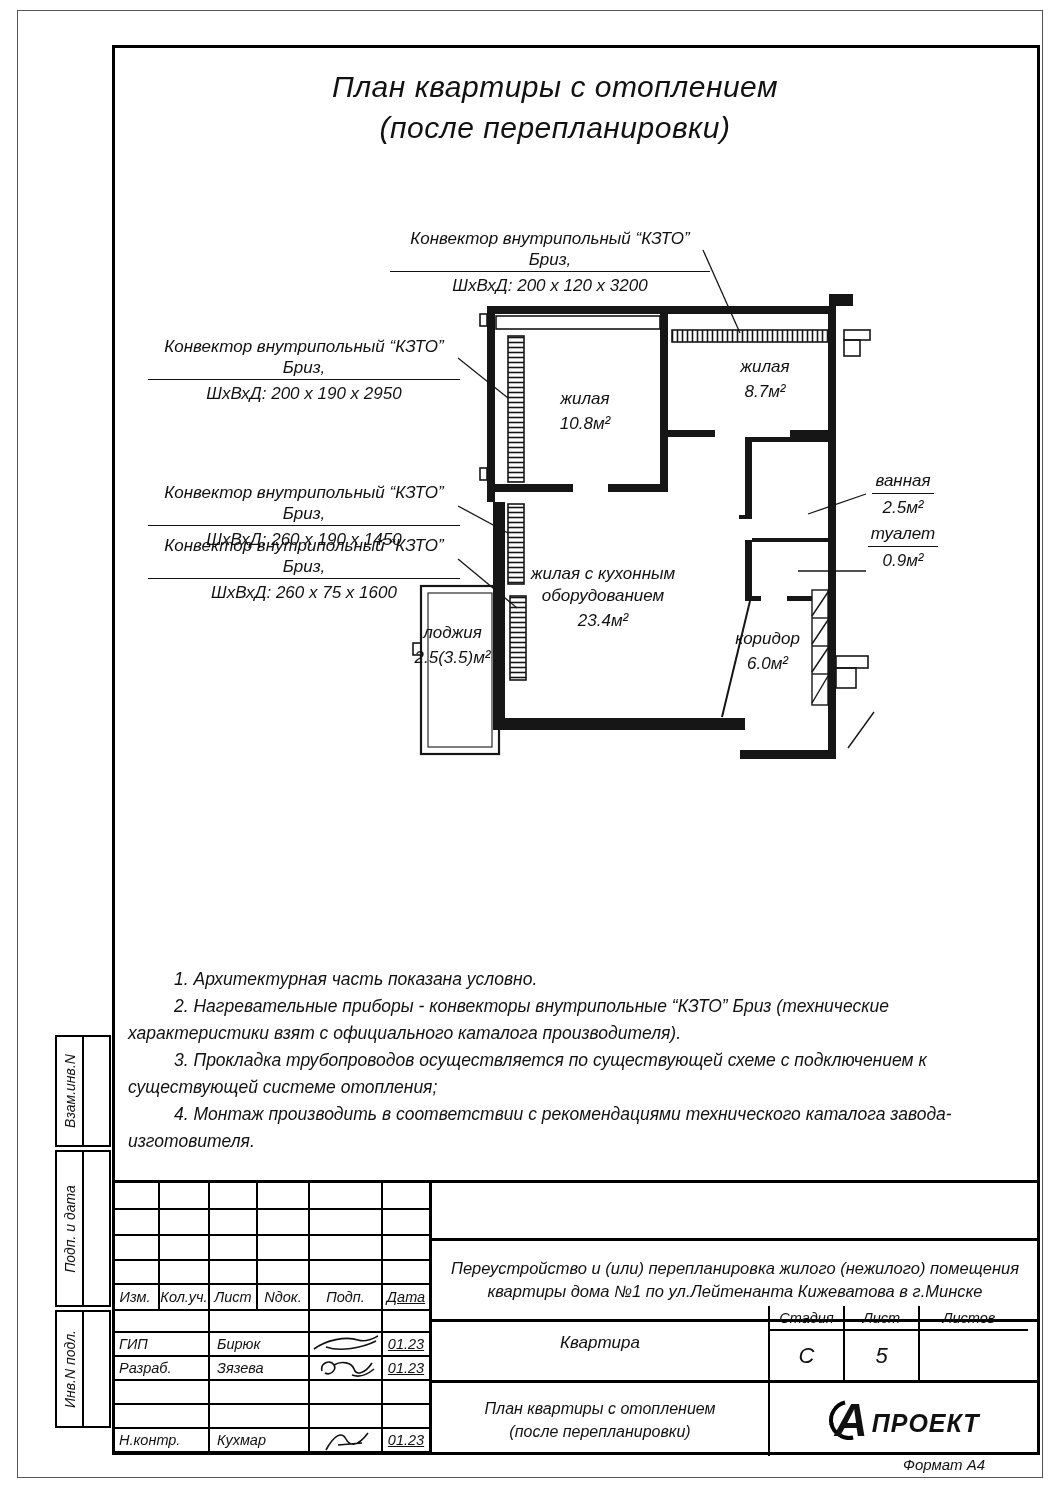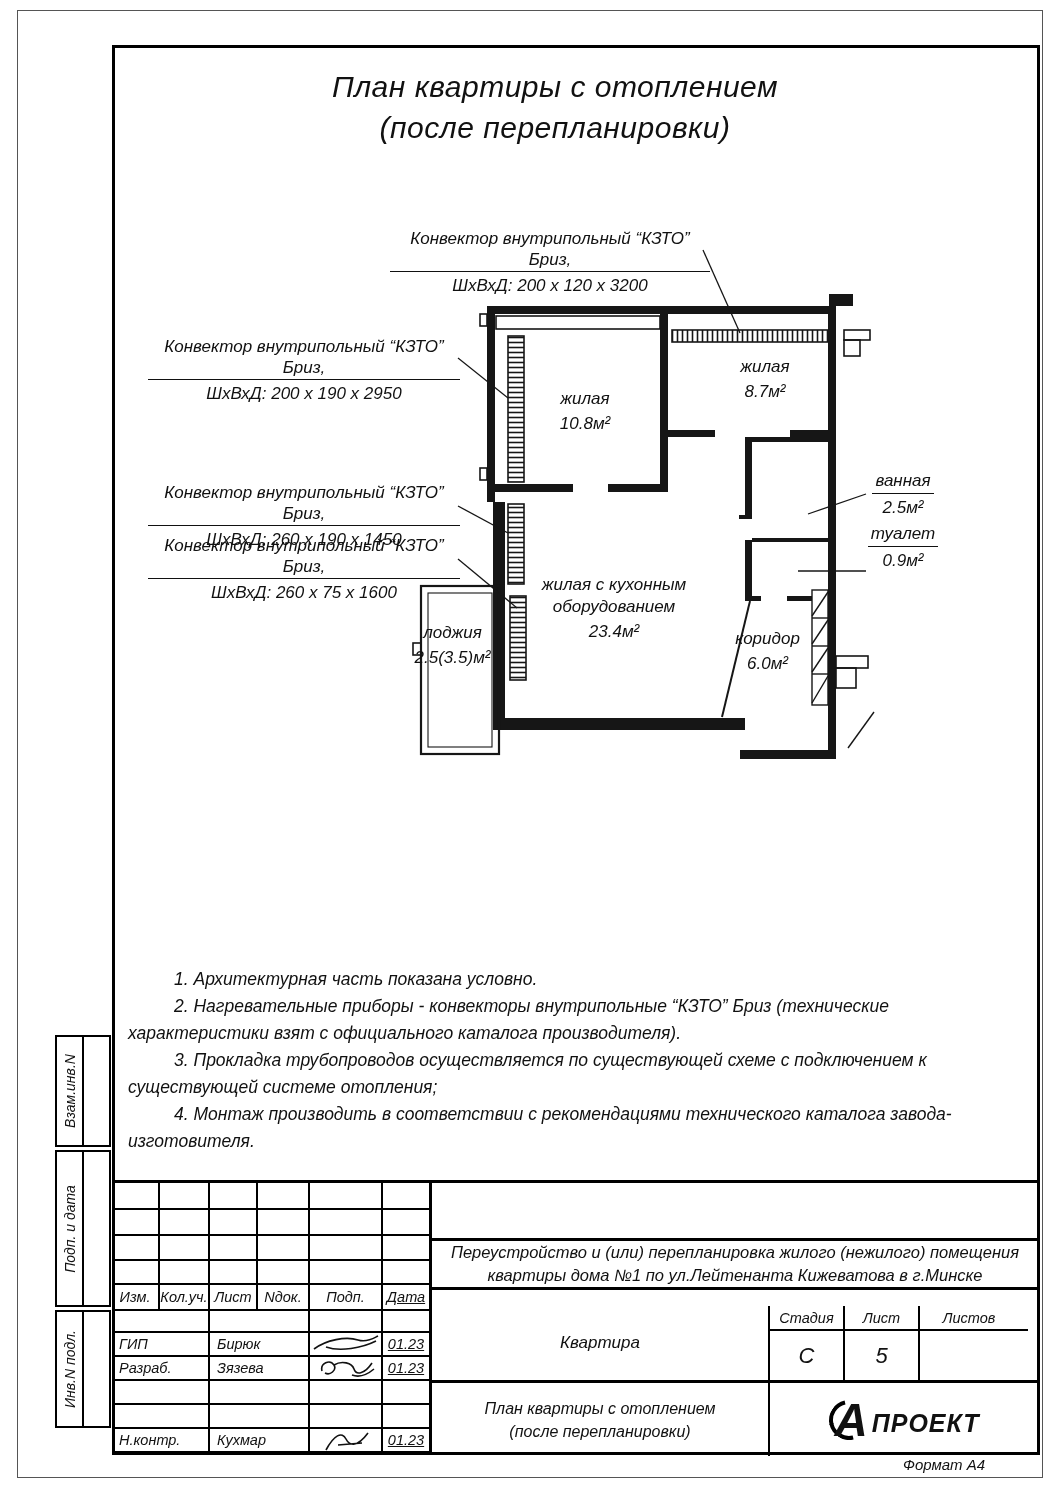--- a/index.html
+++ b/index.html
@@ -39,21 +39,21 @@
     grid-template-rows:27px 26px 25px 24px 26px 22px 24px 24px 24px 24px 24px; }
   .stamp-left > div { border-right:2px solid #000; border-bottom:2px solid #000;
     font-style:italic; font-size:14.5px; display:flex; align-items:center; justify-content:center; overflow:hidden; }
   .stamp-left > div.noR { border-right:none;text-decoration:underline; }
   .stamp-left > div.lft { justify-content:flex-start; padding-left:7px; }
   .sp2 { grid-column:span 2; }
 
   .tb-right { position:absolute; left:432px; top:1180px; width:606px; height:273px; border-top:3px solid #000; }
   .tb-right .box { position:absolute; font-style:italic; display:flex; flex-direction:column;
     align-items:center; justify-content:center; text-align:center; }
-  .tb-project { left:0; top:55px; width:606px; height:52px; border-top:3px solid #000; border-bottom:3px solid #000;
+  .tb-project { left:0; top:55px; width:606px; height:84px; border-top:3px solid #000; border-bottom:3px solid #000;
     font-size:16.5px; line-height:23px; }
   .tb-object { left:0; top:123px; width:338px; height:74px; border-right:2.5px solid #000; font-size:17px; }
   .tb-stage-h  { left:338px; top:123px; width:75px;  height:25px; border-right:2px solid #000; border-bottom:2px solid #000; font-size:14.5px; }
   .tb-sheet-h  { left:413px; top:123px; width:75px;  height:25px; border-right:2px solid #000; border-bottom:2px solid #000; font-size:14.5px; }
   .tb-sheets-h { left:478px; top:123px; width:118px; height:25px; border-bottom:2px solid #000; font-size:14.5px; }
   .tb-stage-v  { left:338px; top:148px; width:75px;  height:49px; border-right:2px solid #000; font-size:22px; }
   .tb-sheet-v  { left:413px; top:148px; width:75px;  height:49px; border-right:2px solid #000; font-size:22px; }
   .tb-sheets-v { left:488px; top:148px; width:118px; height:49px; font-size:22px; }
   .tb-dtitle { left:0; top:197px; width:338px; height:76px; border-top:3px solid #000; border-right:2.5px solid #000;
     font-size:16px; line-height:23px; }
@@ -187,21 +187,21 @@
     <div class="ar">8.7м²</div>
   </div>
   <div class="room-label" style="left:848px; top:470px; width:110px;">
     <div class="nm u">ванная</div>
     <div class="ar">2.5м²</div>
   </div>
   <div class="room-label" style="left:848px; top:523px; width:110px;">
     <div class="nm u">туалет</div>
     <div class="ar">0.9м²</div>
   </div>
-  <div class="room-label" style="left:494px; top:563px; width:240px;margin-top:11px;">
+  <div class="room-label" style="left:483px; top:563px; width:240px;">
     <div class="nm">жилая с кухонным оборудованием</div>
     <div class="ar">23.4м²</div>
   </div>
   <div class="room-label" style="left:395px; top:622px; width:115px;">
     <div class="nm">лоджия</div>
     <div class="ar">2.5(3.5)м²</div>
   </div>
   <div class="room-label" style="left:705px; top:628px; width:125px;">
     <div class="nm">коридор</div>
     <div class="ar">6.0м²</div>

